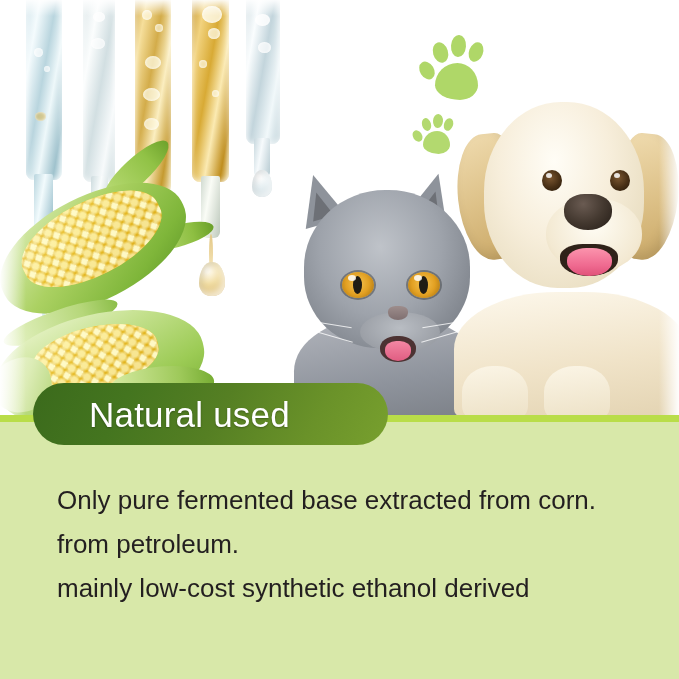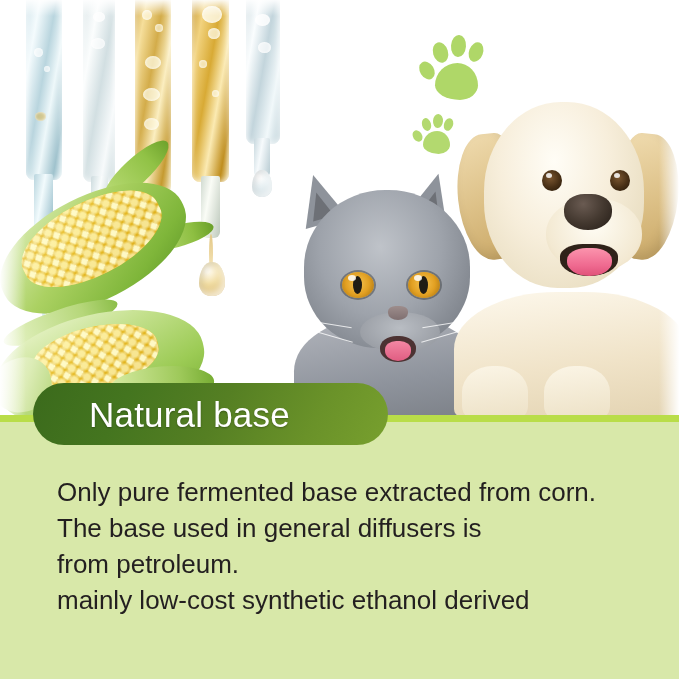--- a/index.html
+++ b/index.html
@@ -289,21 +289,21 @@
     text-shadow:0 1px 2px rgba(0,0,0,.30);
   }
 
   
   #body-copy{
     position:absolute; left:57px; top:474px; width:590px;
     color:#231f20; font-size:26px; line-height:36px;
     font-family:"Liberation Sans", sans-serif;
     z-index:5;
   }
-  #body-copy .ln{ display:block; white-space:pre; }
+  #body-copy .ln{ display:block; white-space:pre;margin-top:8px; }
 </style>
 </head>
 <body>
 
 <div id="card">
 
   <div id="photo-area">
 
     <div id="dropper-cluster">
 
@@ -449,23 +449,22 @@
     </div>
 
     <div id="photo-fade"></div>
   </div>
 
   <div id="divider"></div>
 
   <div id="panel"></div>
 
   <div id="title-pill">
-    <span id="title-text">Natural base</span>
+    <span id="title-text">Natural used</span>
   </div>
 
   <div id="body-copy">
     <span class="ln">Only pure fermented base extracted from corn.</span>
-    <span class="ln">The base used in general diffusers is</span>
     <span class="ln">from petroleum.</span>
     <span class="ln">mainly low-cost synthetic ethanol derived</span>
   </div>
 
 </div>
 
 </body></html>

